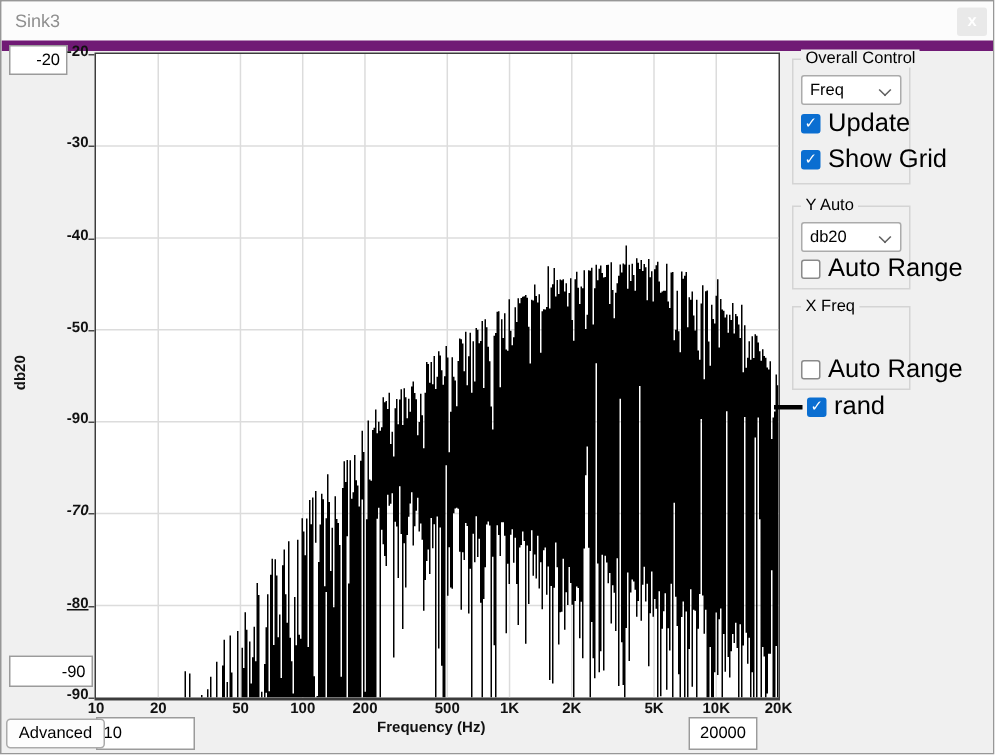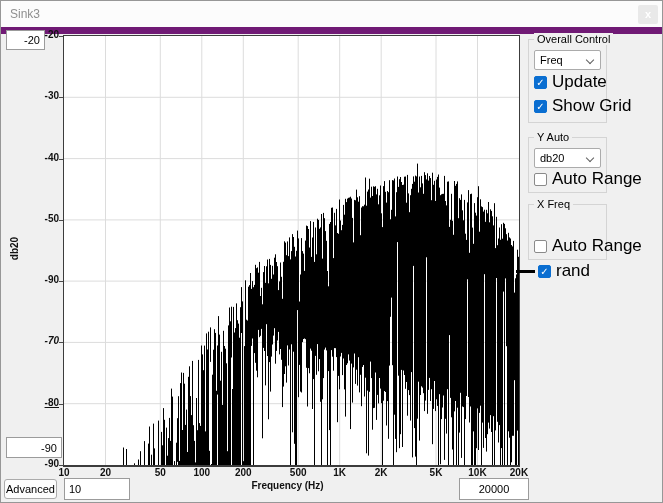--- a/index.html
+++ b/index.html
@@ -22,22 +22,22 @@
   .ytm{position:absolute;width:4px;height:1px;left:58px;background:#4a4a4a;}
   #xlabel{position:absolute;left:62px;top:479px;width:449px;text-align:center;font-size:10px;font-weight:bold;color:#111;}
   #ylabel{position:absolute;left:-11px;top:242px;width:48px;text-align:center;font-size:10px;font-weight:bold;color:#111;
     transform:rotate(-90deg);}
   
   .numbox{position:absolute;box-sizing:border-box;border:1px solid #9b9b9b;background:#fff;font-family:"Liberation Sans",sans-serif;
     font-size:11px;color:#000;padding:0 4px;outline:none;}
   #ymax-input{left:5px;top:29px;width:39px;height:20px;text-align:right;}
   #ymin-input{left:5px;top:436px;width:56px;height:21px;text-align:right;}
   #xmin-input{left:63px;top:477px;width:66px;height:22px;text-align:left;}
-  #xmax-input{left:458px;top:477px;width:70px;height:22px;text-align:center;}
-  #advanced{position:absolute;left:3px;top:478px;width:53px;height:20px;box-sizing:border-box;
+  #xmax-input{left:458px;top:477px;width:46px;height:22px;text-align:center;}
+  #advanced{position:absolute;left:3px;top:478px;width:66px;height:20px;box-sizing:border-box;
     border:1px solid #ababab;border-radius:3px;background:#fdfdfd;font-size:11px;text-align:center;line-height:18px;}
   
   .group{position:absolute;left:527px;width:79px;border:1px solid #d4d4d4;box-sizing:border-box;}
   .group-label{position:absolute;top:-7px;left:5px;background:#f0f0f0;padding:0 3px;font-size:11px;white-space:nowrap;}
   .dropdown{position:absolute;left:533px;width:67px;height:20px;box-sizing:border-box;background:#fff;
     border:1px solid #ababab;border-radius:2px;font-size:11px;}
   .dd-value{position:absolute;left:5px;top:0;line-height:18px;}
   .chev{position:absolute;right:7px;top:6px;width:5px;height:5px;border-right:1px solid #5f5f5f;border-bottom:1px solid #5f5f5f;
     transform:rotate(45deg);}
   .check-row{position:absolute;left:533px;height:14px;display:flex;align-items:center;gap:5px;}

